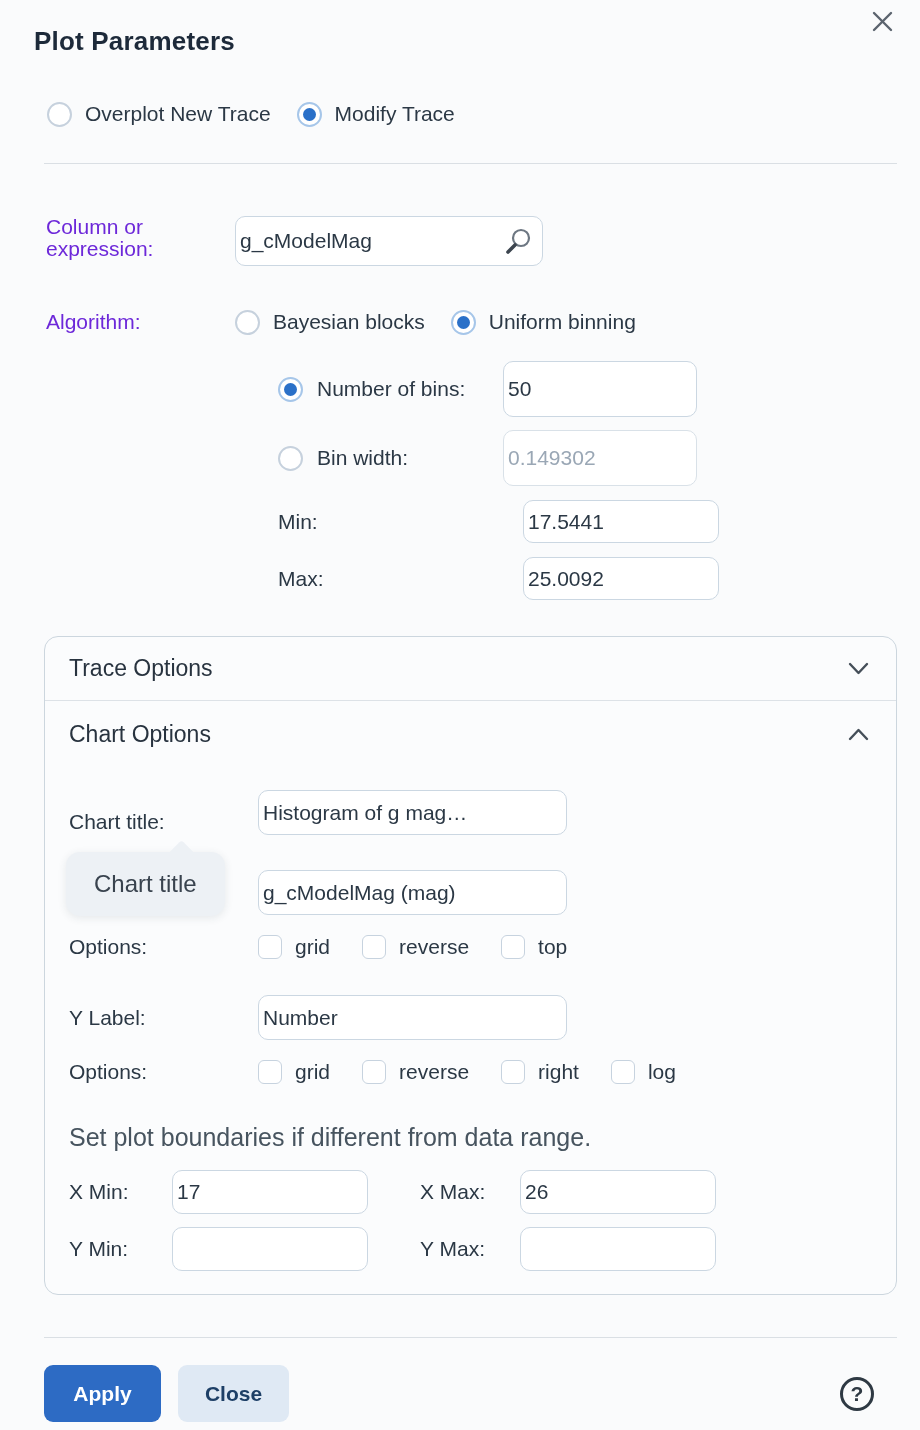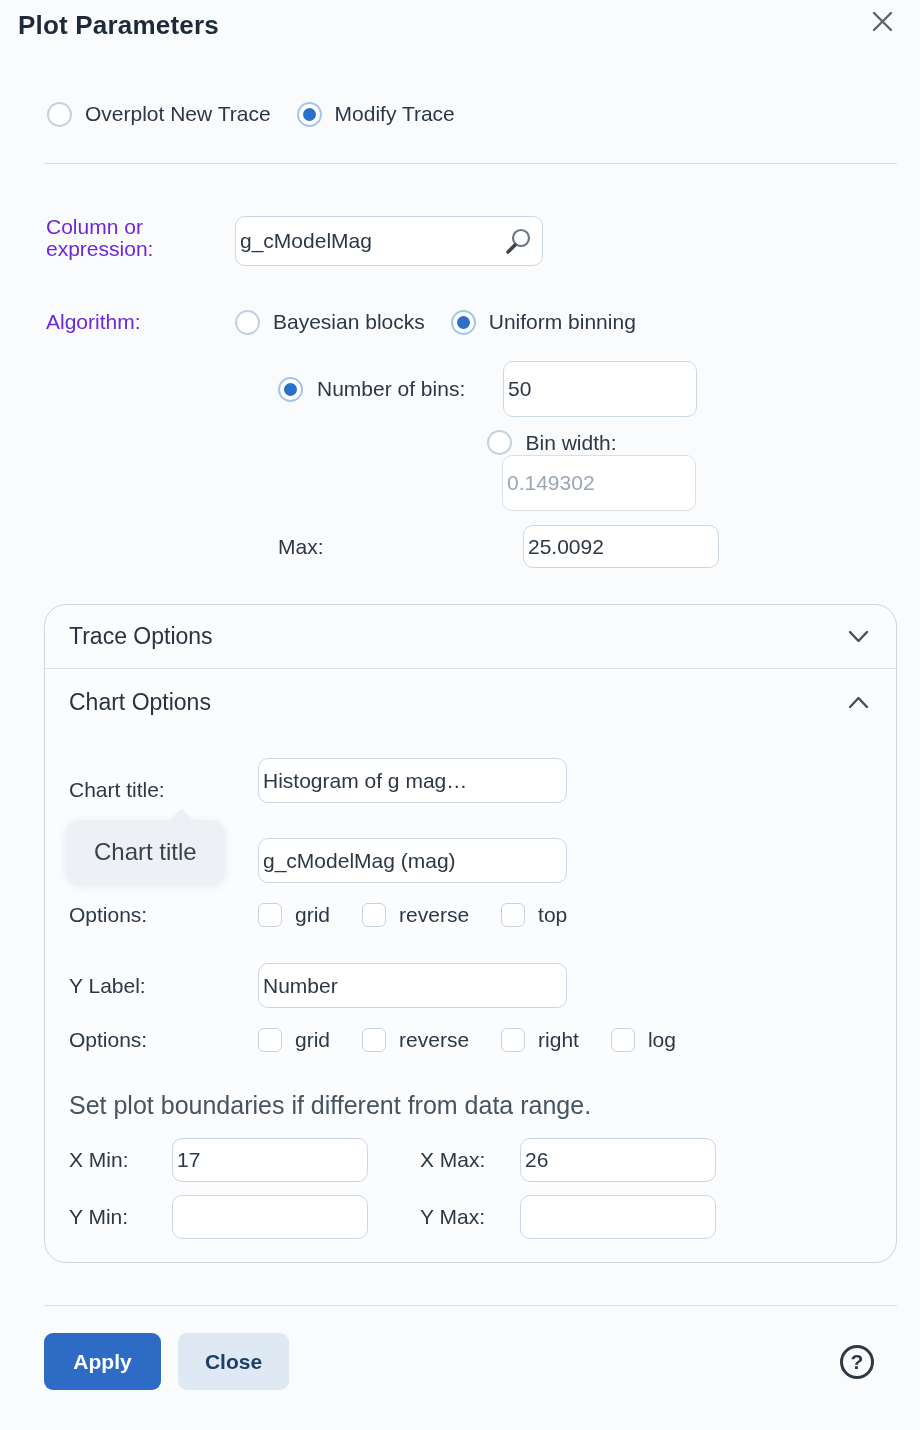--- a/index.html
+++ b/index.html
@@ -7,21 +7,21 @@
   body {
     width:920px; min-height:1430px;
     background:#fafbfc;
     font-family:"Liberation Sans","DejaVu Sans",sans-serif;
     color:#2b3845;
   }
   .dialog { position:relative; width:920px; height:1430px; overflow:hidden; }
 
   
   .hdr { position:relative; padding:10px 0 0 18px; height:44px; }
-  .hdr h1 { margin:0; font-size:26px; font-weight:700; color:#1d2a3a; letter-spacing:.2px; }
+  .hdr h1 { margin:16px; font-size:26px; font-weight:700; color:#1d2a3a; letter-spacing:.2px; }
   .close-x { position:absolute; top:6px; right:22px; background:none; border:none; cursor:pointer; padding:2px; }
 
   
   .radio { width:25px; height:25px; border:2px solid #c6d1dd; border-radius:50%; background:#fff; display:inline-block; position:relative; flex:none; }
   .radio.sel { border-color:#a6c6e9; }
   .radio.sel::after { content:""; position:absolute; inset:4px; background:#2a70c8; border-radius:50%; }
   .cbox { width:24px; height:24px; border:1.5px solid #c7d3df; border-radius:6px; background:#fff; display:inline-block; flex:none; }
   .opt { display:flex; align-items:center; gap:13px; font-size:21px; color:#2b3845; cursor:pointer; }
 
   .trace-row { margin:56px 0 0 47px; display:flex; gap:26px; align-items:center; height:28px; }
@@ -45,21 +45,21 @@
   .alg-radios { display:flex; gap:26px; align-items:center; }
 
   .bins-row { margin-left:278px; display:flex; align-items:center; }
   .bins-left { width:225px; display:flex; align-items:center; gap:14px; font-size:21px; }
   .bins-row .inp { width:194px; height:56px; }
   .mm-row { margin-left:278px; display:flex; align-items:center; }
   .mm-label { width:245px; font-size:21px; }
   .mm-row .inp { width:196px; height:43px; }
 
   
-  .panel { position:relative; margin:36px 23px 0 44px; border:1.5px solid #ccd6de; border-radius:22px; background:#fbfcfd; }
+  .panel { position:relative; margin:36px 23px 0 44px; border:1.5px solid #ccd6de; border-radius:14px; background:#fbfcfd; }
   .p-hdr { height:64px; display:flex; align-items:center; justify-content:space-between; padding:0 26px 0 24px; cursor:pointer; }
   .p-hdr .p-title { font-size:23px; color:#28333f; }
   .p-hdr1 { border-bottom:1.5px solid #dde2e7; border-radius:11px 11px 0 0; }
   .p-hdr2 { height:66px; }
   .p-body { padding:0 24px 23px 24px; }
 
   .c-row { display:flex; }
   .c-label { width:189px; font-size:21px; color:#2b3845; line-height:26px; flex:none; }
   .c-inp { width:309px; height:45px; }
   .row-title { margin-top:23px; align-items:flex-end; }
@@ -145,28 +145,32 @@
   </div>
 
   <div class="bins-row" style="margin-top:25px;">
     <label class="bins-left opt">
       <span class="radio sel"></span>
       <span>Number of bins:</span>
     </label>
     <input class="inp" type="text" value="50" style="">
   </div>
 
-  <div class="bins-row" style="margin-top:13px;flex-direction:column;">
+  <div class="bins-row" style="margin-top:13px;">
     <label class="bins-left opt">
       <span class="radio"></span>
       <span>Bin width:</span>
     </label>
     <input class="inp gray" type="text" value="0.149302" style="">
   </div>
 
+  <div class="mm-row" style="margin-top:14px;">
+    <div class="mm-label">Min:</div>
+    <input class="inp" type="text" value="17.5441" style="">
+  </div>
   <div class="mm-row" style="margin-top:14px;">
     <div class="mm-label">Max:</div>
     <input class="inp" type="text" value="25.0092" style="">
   </div>
 
   <div class="panel">
 
     <div class="p-hdr p-hdr1">
       <span class="p-title">Trace Options</span>
       <svg width="23" height="15" viewBox="0 0 23 15">

